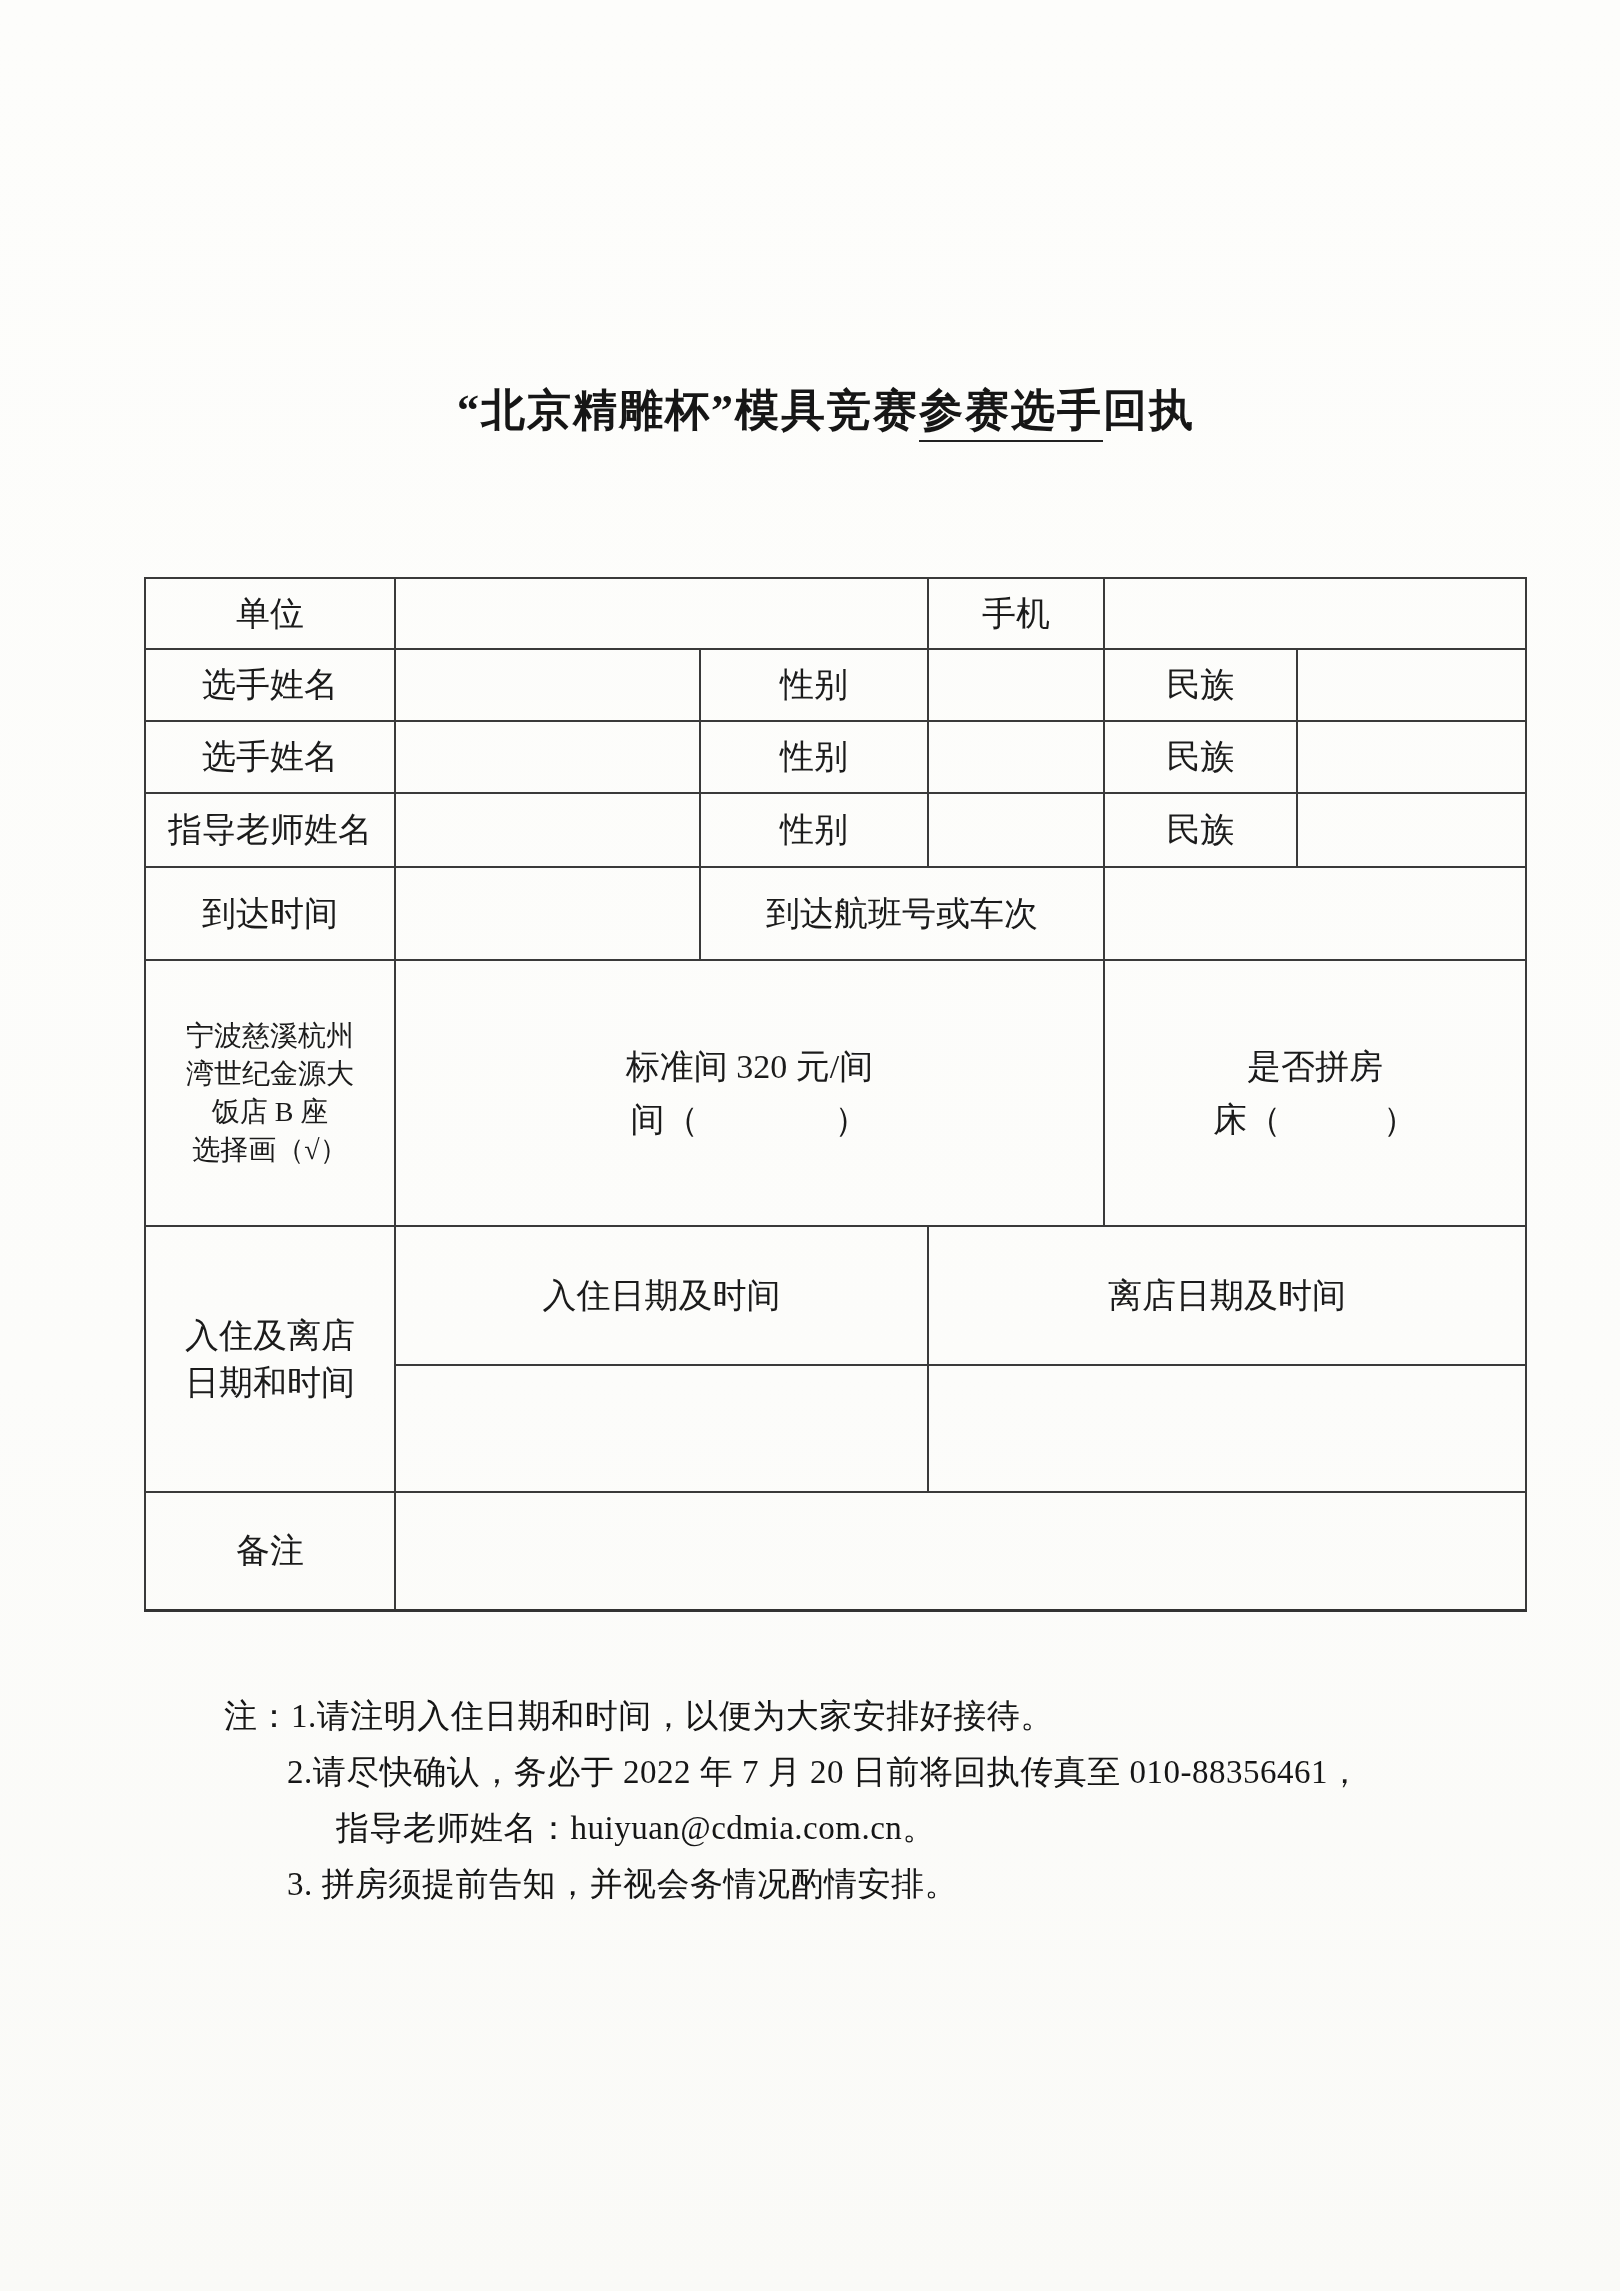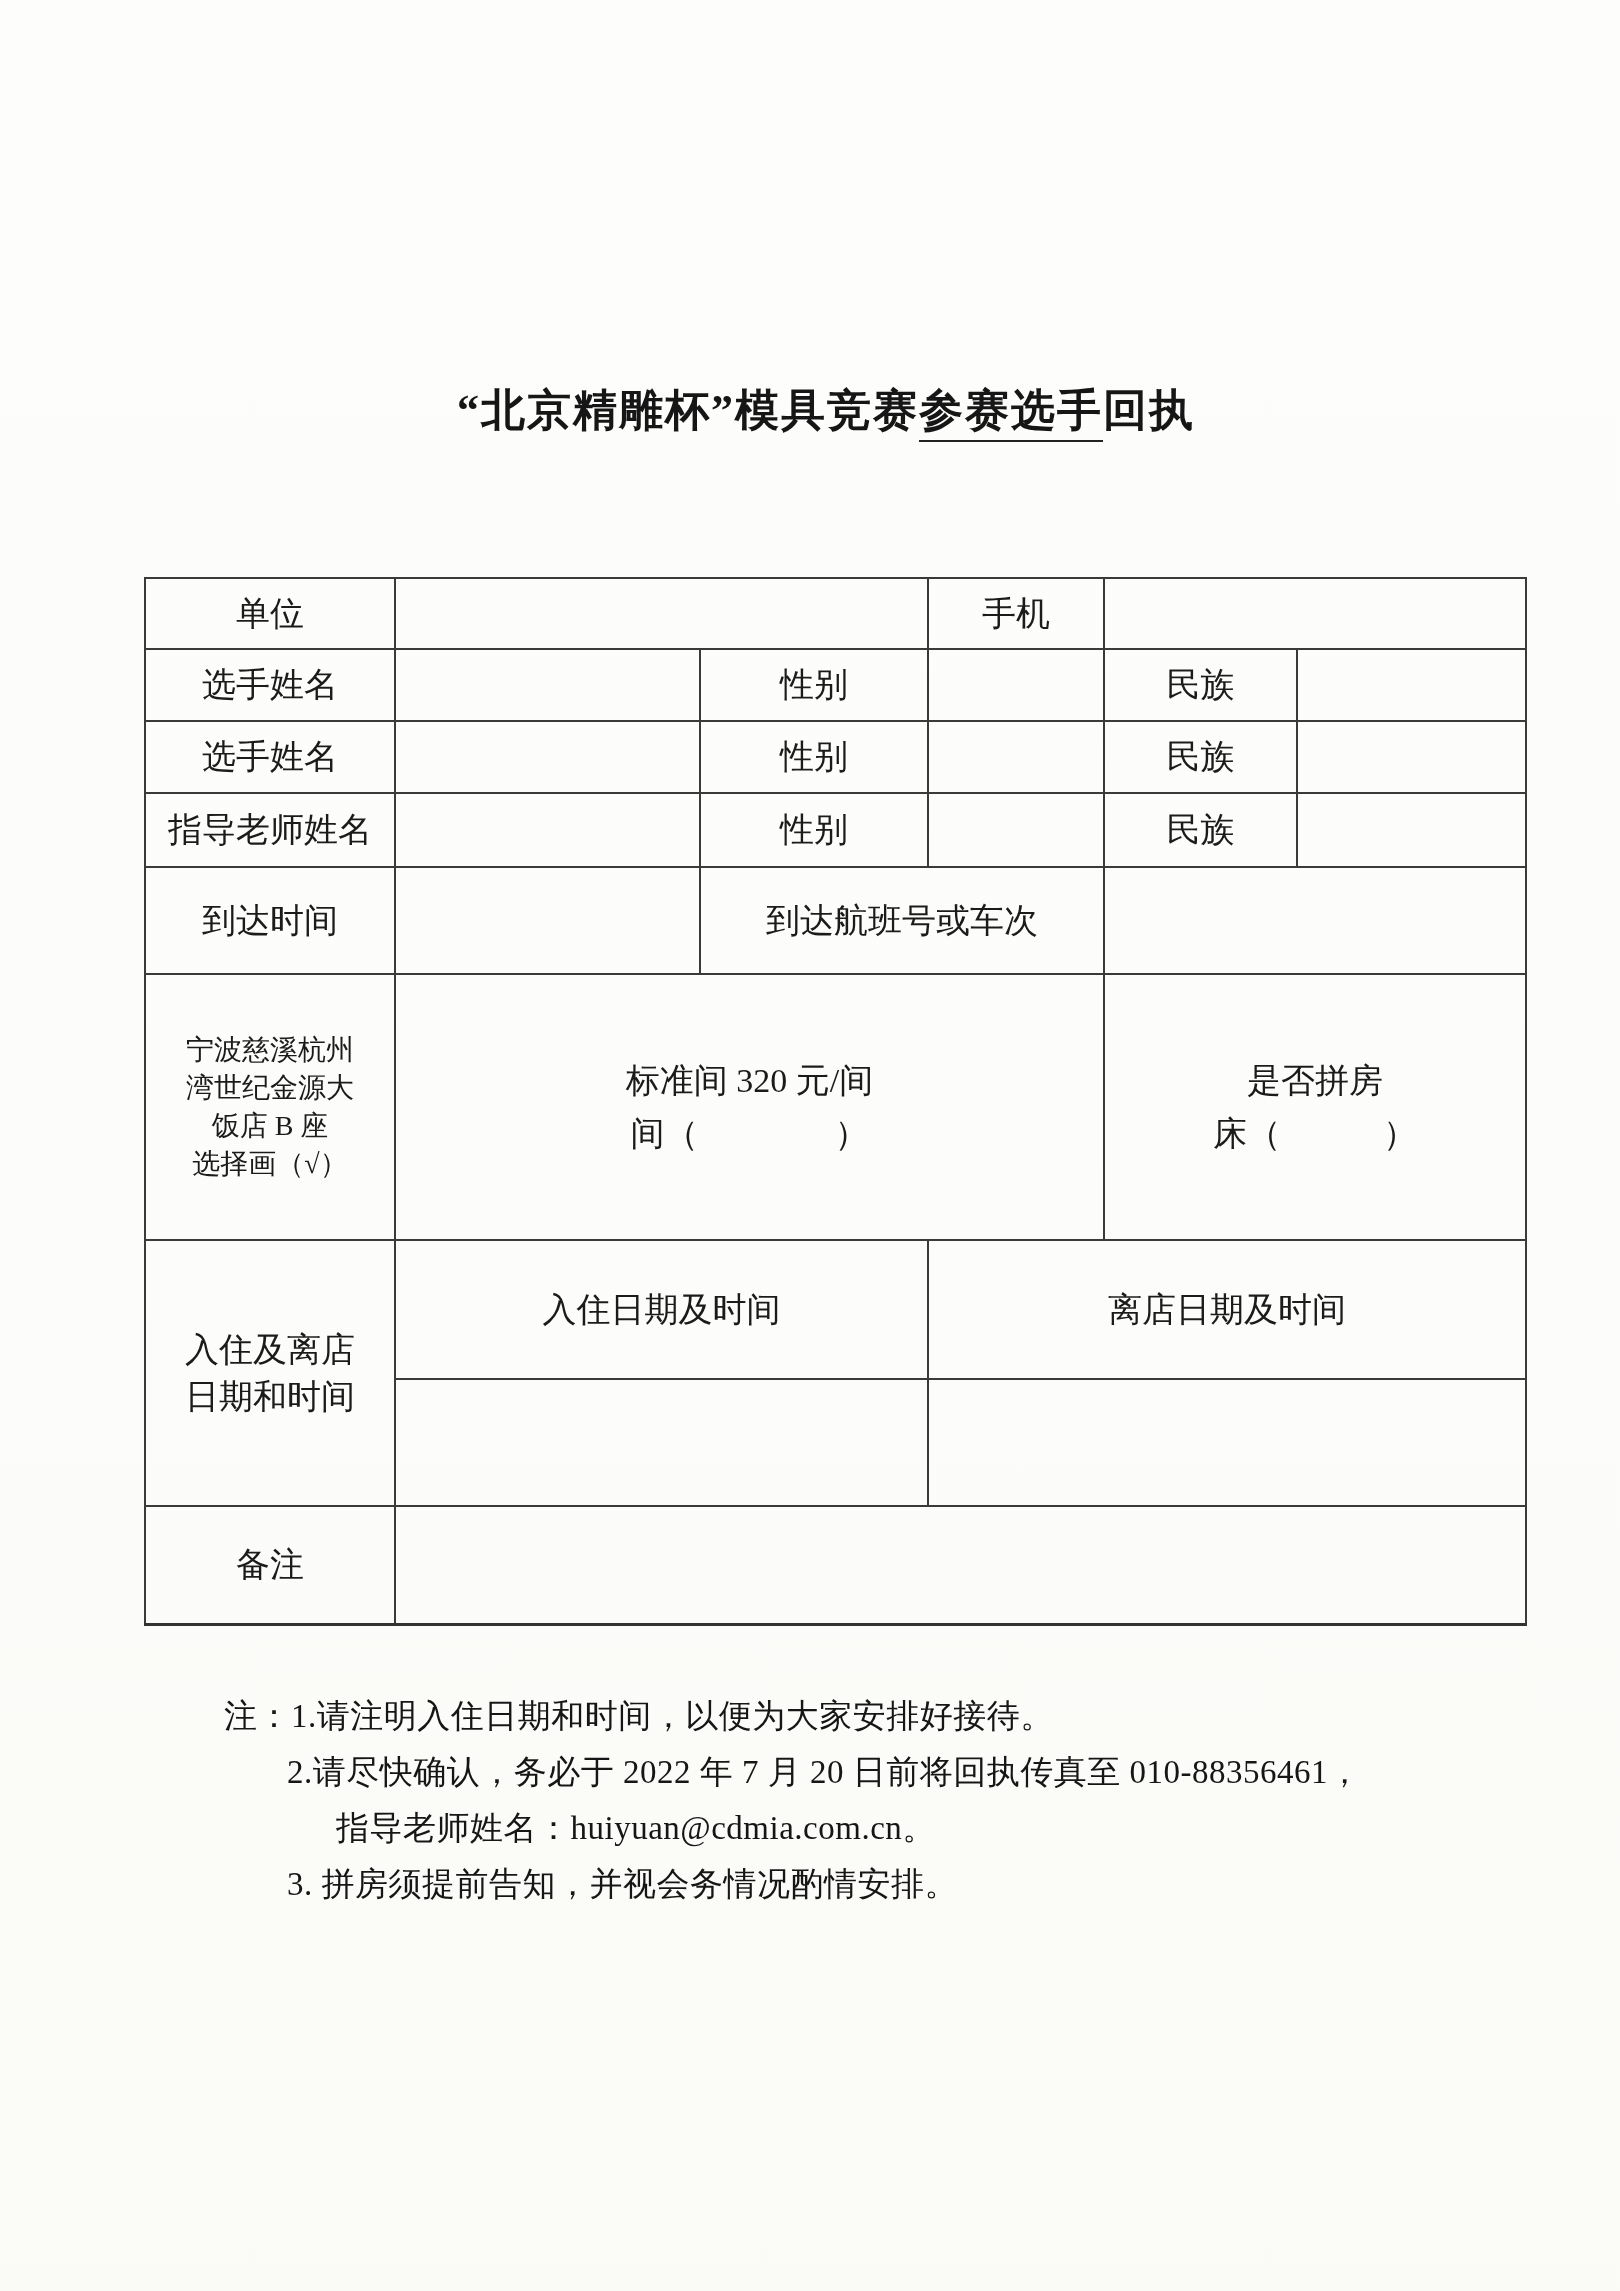--- a/index.html
+++ b/index.html
@@ -33,21 +33,21 @@
   .form-table td {
     border:2px solid #3a3a3a;
     text-align:center; vertical-align:middle;
     font-size:34px; color:#1b1b1b;
     padding:0; overflow:hidden;
   }
   tr.r1 { height:71px;margin-left:26px; }
   tr.r2 { height:72px; }
   tr.r3 { height:72px; }
   tr.r4 { height:74px; }
-  tr.r5 { height:107px; }
+  tr.r5 { height:93px; }
   tr.r6 { height:266px; }
   tr.r7 { height:139px; }
   tr.r8 { height:127px; }
   tr.r9 { height:118px; }
   td.hotel-name { font-size:28px; line-height:38px; }
   td.room-cell, td.share-cell { line-height:53px; }
   td.stay-label { line-height:47px; }
   tr.r7 td.hdr { vertical-align:middle; }
 
   

